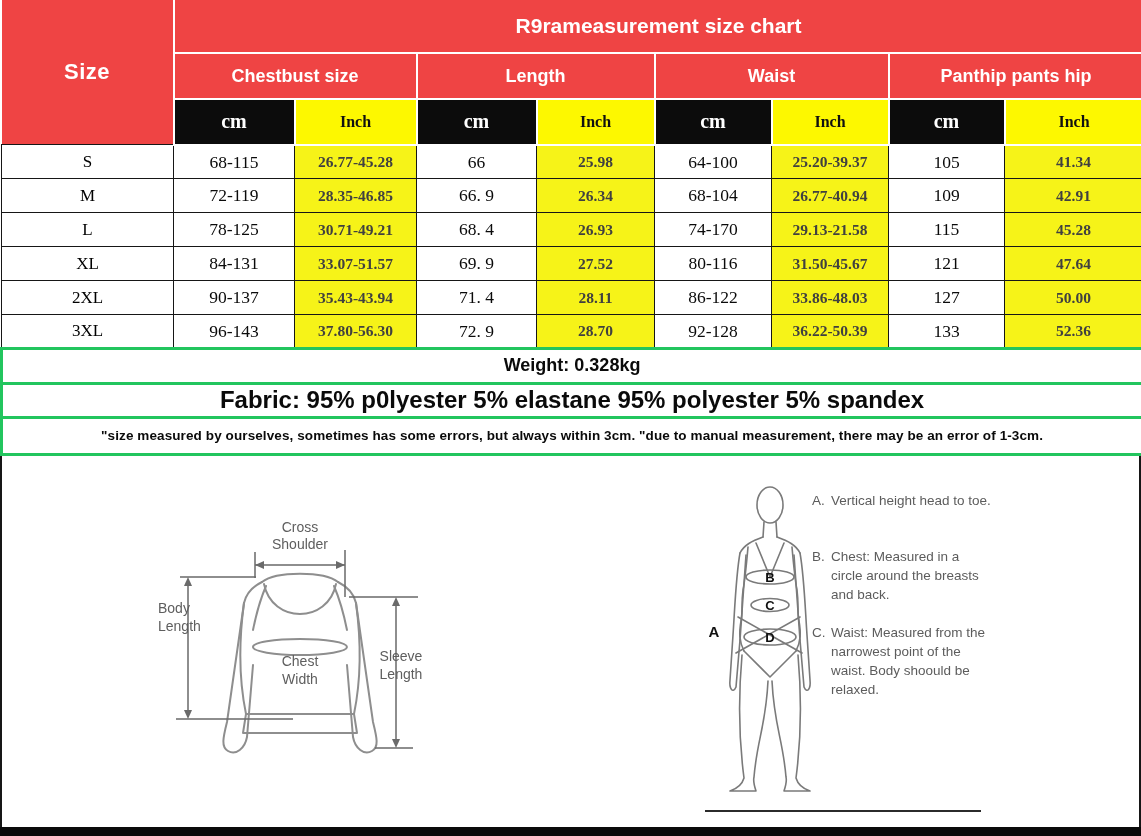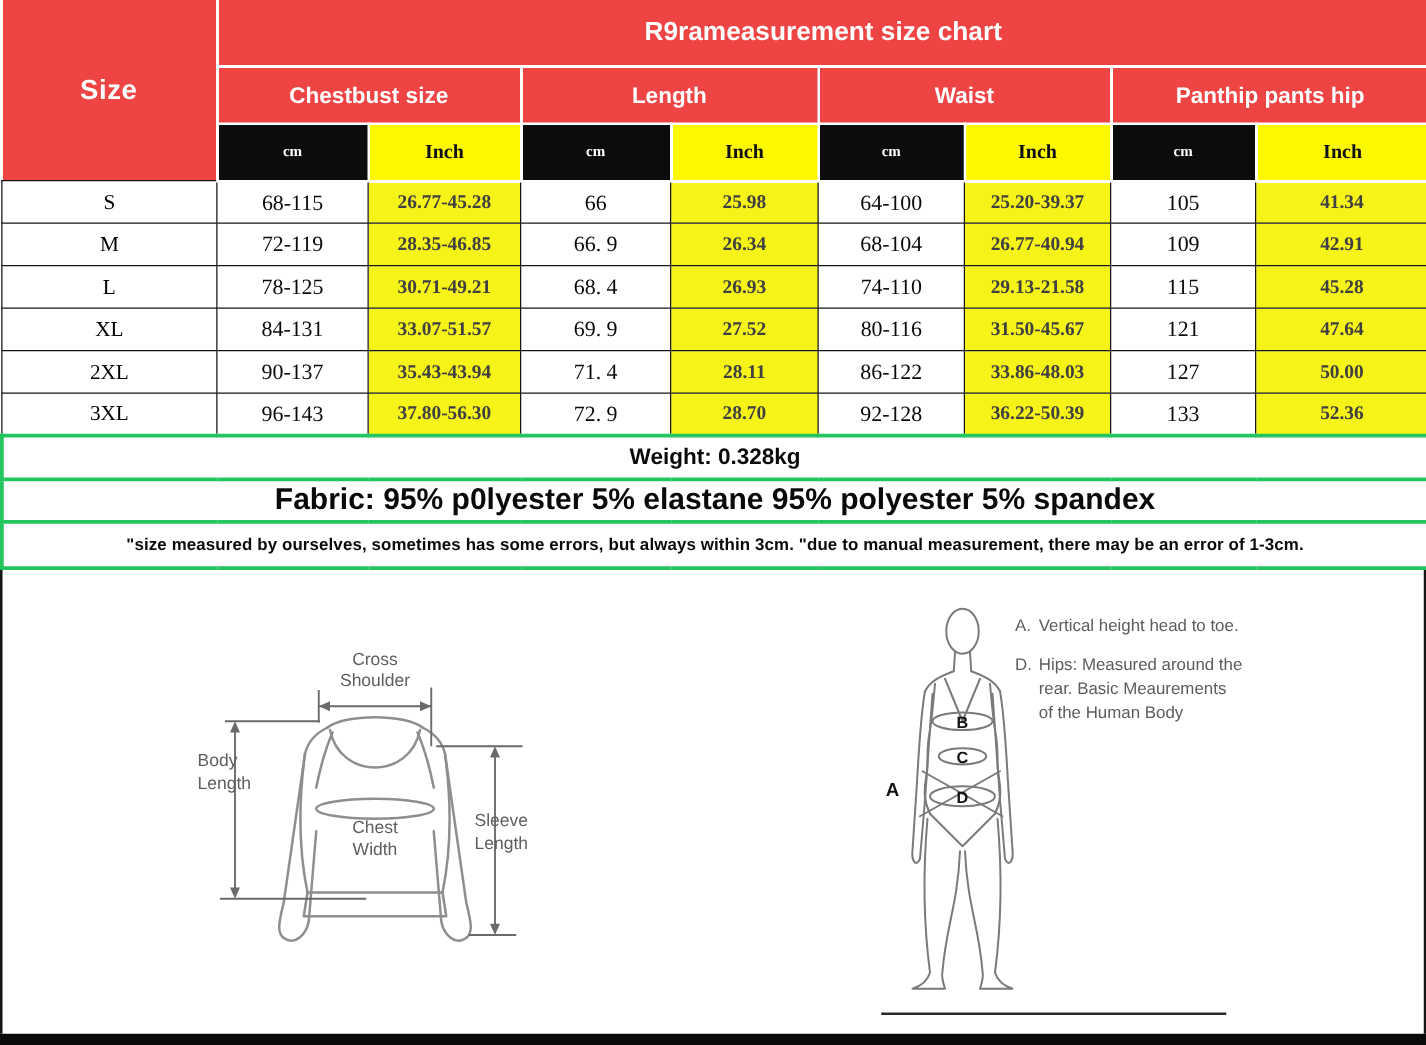--- a/index.html
+++ b/index.html
@@ -18,21 +18,21 @@
   .hblk { background:#ef4444; color:#ffffff; border:2px solid #ffffff; }
   .size-head {
     border-left:none; border-top:none; border-bottom:none;
     font-size:22px; font-weight:700; letter-spacing:0.5px;
   }
   .title-cell { border-top:none; border-right:none; font-size:21px; font-weight:700; }
   .group-cell { font-size:18px; font-weight:700; }
   .group-last { border-right:none; }
   .ucm {
     background:#0c0c0c; color:#ffffff; border:2px solid #ffffff;
-    font-family:"Liberation Serif", serif; font-size:12px; font-weight:700;
+    font-family:"Liberation Serif", serif; font-size:20px; font-weight:700;
   }
   .uin {
     background:#fdf800; color:#101010; border:2px solid #ffffff;
     font-family:"Liberation Serif", serif; font-size:16px; font-weight:700;
   }
   .uin-last { border-right:none; }
   
   .drow td { border:1px solid #161616; }
   .scell { font-family:"Liberation Serif", serif; font-size:17px; color:#000; }
   .cmcell { font-family:"Liberation Serif", serif; font-size:17.5px; color:#0a0a0a; }
@@ -57,21 +57,21 @@
   .how-to {
     position:absolute; left:455px; top:634px; width:230px; text-align:center;
     font-family:"Liberation Mono", monospace; font-size:21px; color:#181818; letter-spacing:0.5px;
   }
   .instructions {
     position:absolute; left:812px; top:491px; width:182px;
     font-size:13.5px; line-height:19px; color:#5c5c5c;
   }
   .mi { margin:0; padding-left:19px; }
   .mi .lbl { display:inline-block; width:19px; margin-left:-19px; }
-  .mi-a { margin-bottom:12px; }
+  .mi-a { margin-bottom:37px; }
   .mi-b { margin-bottom:19px; }
   .mi-c { margin-bottom:25px; }
   svg text { font-family:"Liberation Sans", sans-serif; }
   .diag-label { font-size:14px; fill:#5e5e5e; }
   .fig-label  { font-size:13px; font-weight:700; fill:#111; }
   .fig-label-a{ font-size:15px; font-weight:700; fill:#111; }
   .stroke-g { stroke:#8e8e8e; stroke-width:2; fill:none; stroke-linecap:round; stroke-linejoin:round; }
   .stroke-a { stroke:#6a6a6a; stroke-width:1.5; fill:none; }
   .fill-a   { fill:#6a6a6a; stroke:none; }
   .stroke-f { stroke:#7a7a7a; stroke-width:1.6; fill:none; stroke-linecap:round; stroke-linejoin:round; }
@@ -136,21 +136,21 @@
       <td class="incell">26.77-40.94</td>
       <td class="cmcell">109</td>
       <td class="incell">42.91</td>
     </tr>
     <tr style="height:33px" class="drow">
       <td class="scell">L</td>
       <td class="cmcell">78-125</td>
       <td class="incell">30.71-49.21</td>
       <td class="cmcell">68. 4</td>
       <td class="incell">26.93</td>
-      <td class="cmcell">74-110</td>
+      <td class="cmcell">74-170</td>
       <td class="incell">29.13-21.58</td>
       <td class="cmcell">115</td>
       <td class="incell">45.28</td>
     </tr>
     <tr style="height:33px" class="drow">
       <td class="scell">XL</td>
       <td class="cmcell">84-131</td>
       <td class="incell">33.07-51.57</td>
       <td class="cmcell">69. 9</td>
       <td class="incell">27.52</td>
@@ -259,17 +259,18 @@
     <text class="fig-label-a" x="14" y="152" text-anchor="middle">A</text>
     <text class="fig-label" x="70" y="97" text-anchor="middle">B</text>
     <text class="fig-label" x="70" y="125" text-anchor="middle">C</text>
     <text class="fig-label" x="70" y="157" text-anchor="middle">D</text>
   </svg>
 
   <div class="ground-line"></div>
 
   <div class="instructions">
     <p class="mi mi-a"><span class="lbl">A.</span><span>Vertical height head to toe.</span></p>
-    <p class="mi"><span class="lbl">D.</span><span>Hips: Measured around the rear. Basic Meaurements of the Human Body</span></p>
+    <p class="mi mi-b"><span class="lbl">B.</span><span>Chest: Measured in a circle around the breasts and back.</span></p>
+    <p class="mi mi-c"><span class="lbl">C.</span><span>Waist: Measured from the narrowest point of the waist. Body shoould be relaxed.</span></p>
   </div>
 
   <div class="bottom-bar"></div>
 </div>
 
 </body></html>

